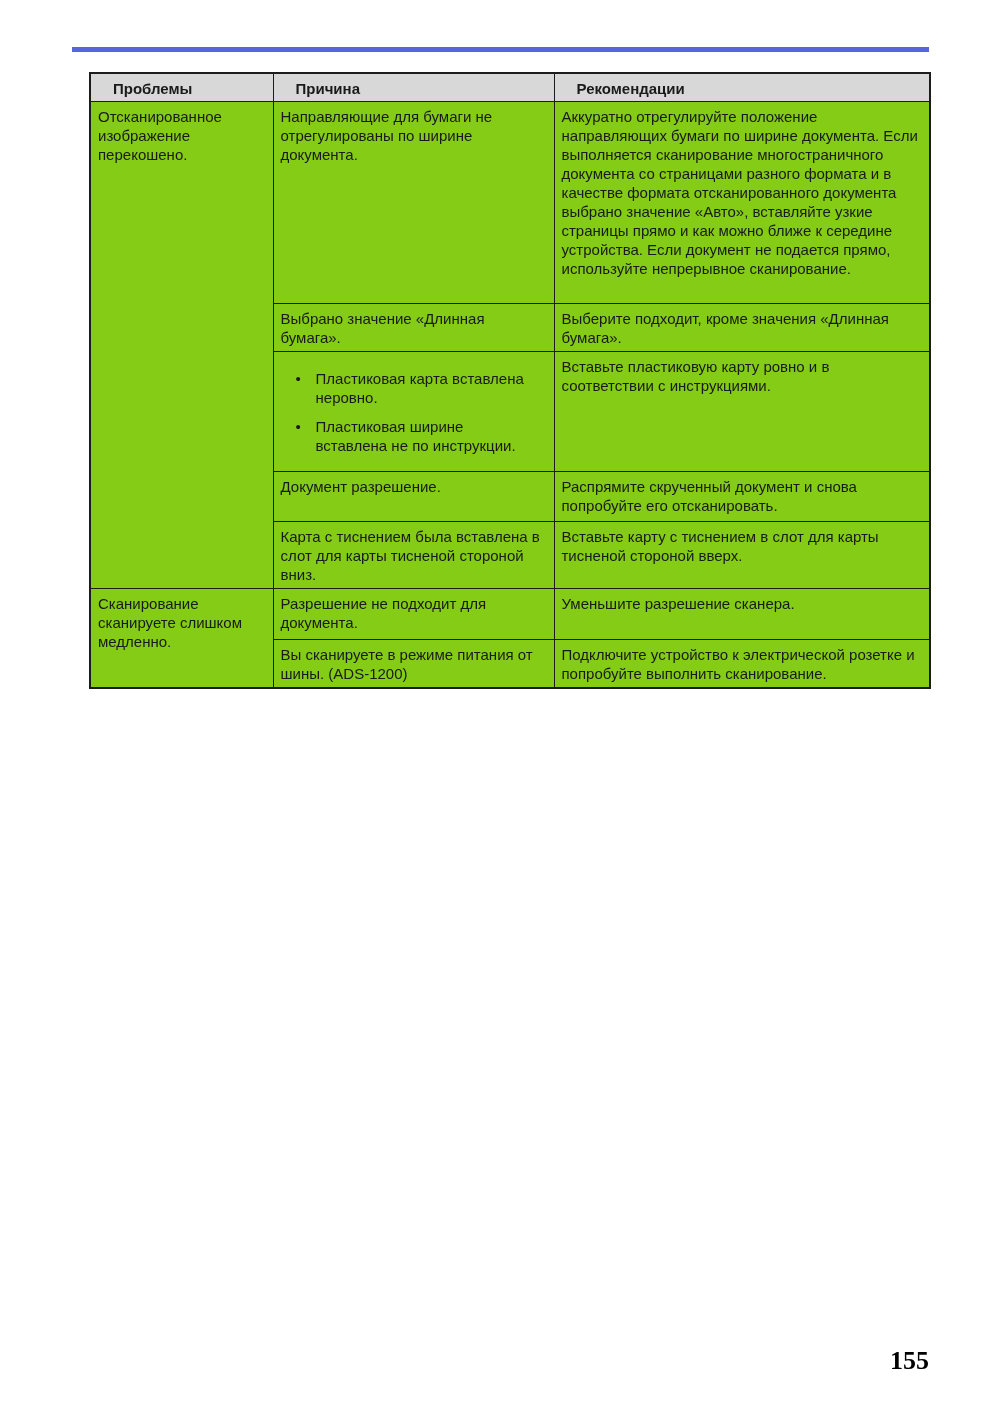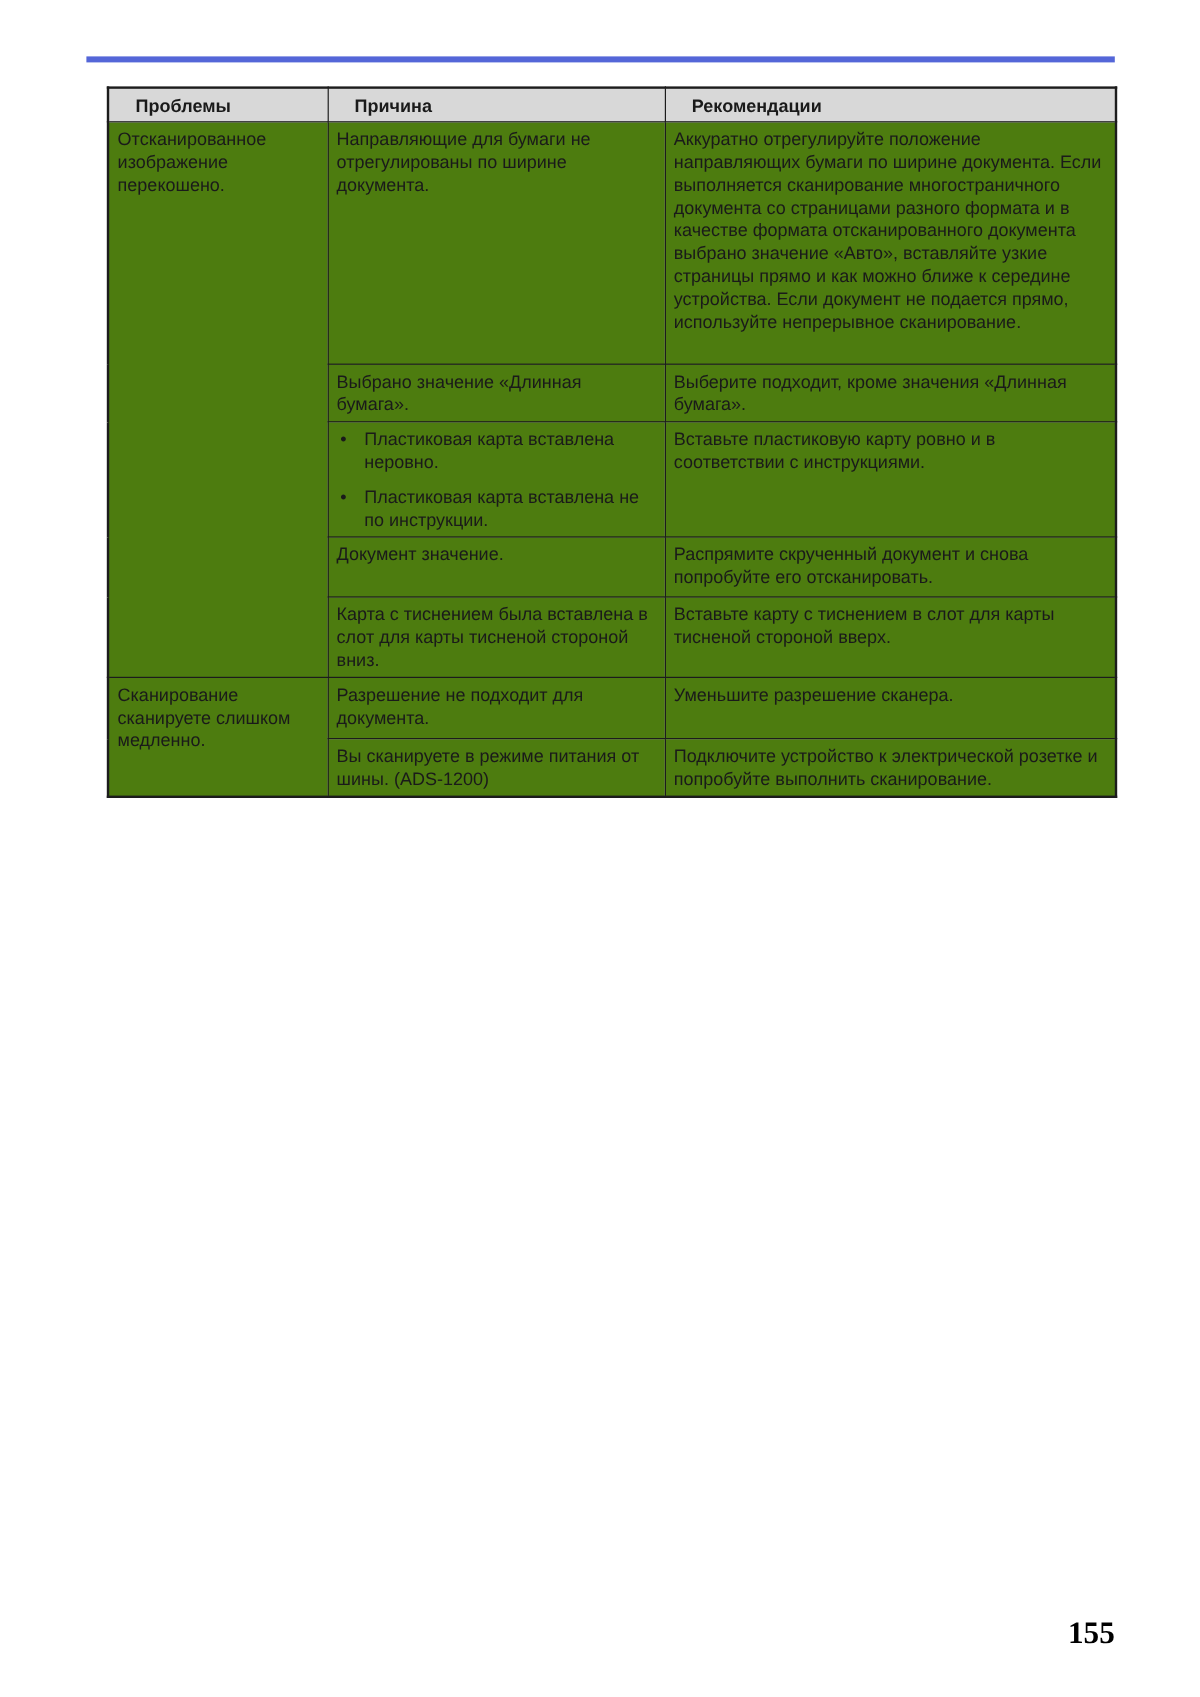--- a/index.html
+++ b/index.html
@@ -45,24 +45,24 @@
     text-align: left;
     font-weight: bold;
     font-size: 15px;
     padding: 4px 7px 3px 22px;
     height: 20px;
     vertical-align: middle;
   }
   table.trouble td {
     vertical-align: top;
     padding: 5px 8px 4px 7px;
-    background: #4d7c0f;
+    background: #84cc16;
   }
   ul.bullets {
-    margin: 0;
+    margin: 12px;
     padding: 0;
     list-style: none;
   }
   ul.bullets li {
     position: relative;
     padding-left: 23px;
   }
   ul.bullets li::before {
     content: "\2022";
     position: absolute;
@@ -121,27 +121,27 @@
         <td>Аккуратно отрегулируйте положение направляющих бумаги по ширине документа. Если выполняется сканирование многостраничного документа со страницами разного формата и в качестве формата отсканированного документа выбрано значение «Авто», вставляйте узкие страницы прямо и как можно ближе к середине устройства. Если документ не подается прямо, используйте непрерывное сканирование.</td>
       </tr>
       <tr style="height:48px;margin-left:24px;">
         <td>Выбрано значение «Длинная бумага».</td>
         <td>Выберите подходит, кроме значения «Длинная бумага».</td>
       </tr>
       <tr style="height:92px;">
         <td>
           <ul class="bullets">
             <li>Пластиковая карта вставлена неровно.</li>
-            <li>Пластиковая карта вставлена не по инструкции.</li>
+            <li>Пластиковая ширине вставлена не по инструкции.</li>
           </ul>
         </td>
         <td>Вставьте пластиковую карту ровно и в соответствии с инструкциями.</td>
       </tr>
       <tr style="height:50px;">
-        <td>Документ значение.</td>
+        <td>Документ разрешение.</td>
         <td>Распрямите скрученный документ и снова попробуйте его отсканировать.</td>
       </tr>
       <tr style="height:66px;margin-top:24px;">
         <td>Карта с тиснением была вставлена в слот для карты тисненой стороной вниз.</td>
         <td>Вставьте карту с тиснением в слот для карты тисненой стороной вверх.</td>
       </tr>
       <tr style="height:51px;">
         <td rowspan="2">Сканирование сканируете слишком медленно.</td>
         <td>Разрешение не подходит для документа.</td>
         <td>Уменьшите разрешение сканера.</td>

